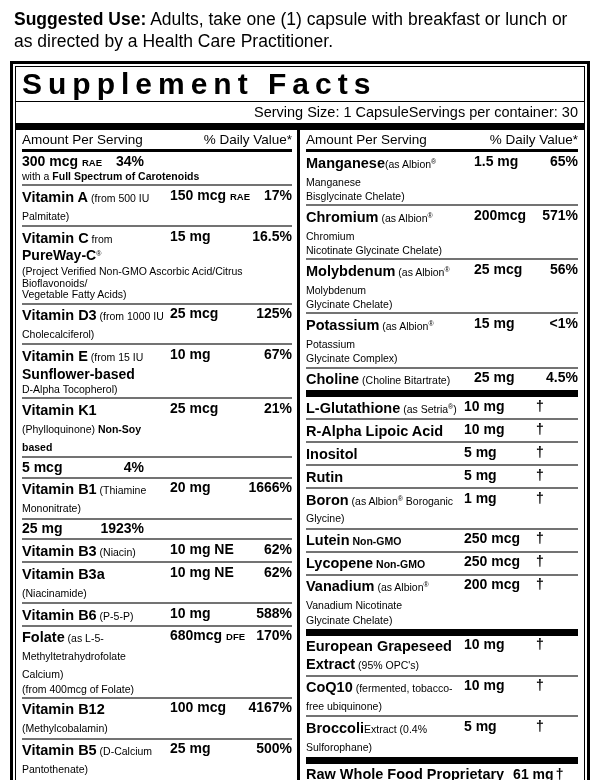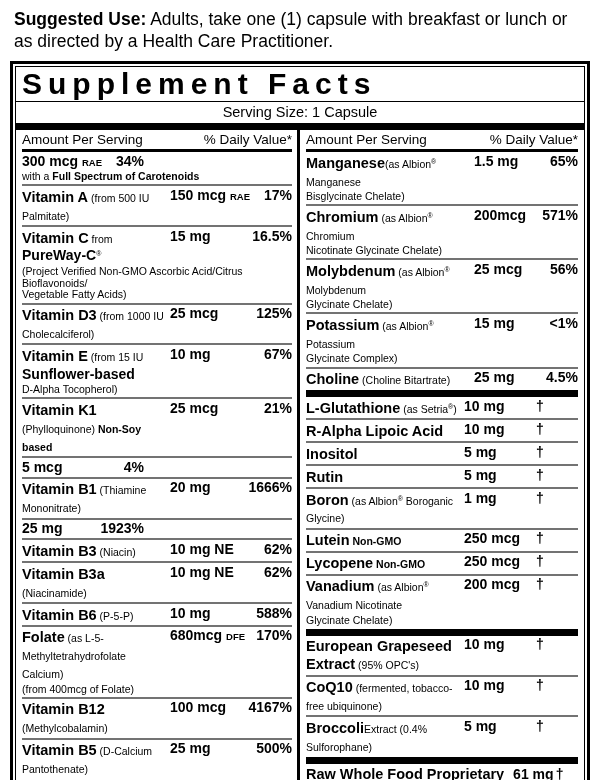--- a/index.html
+++ b/index.html
@@ -29,21 +29,21 @@
 
   .sf-title{
     font-size:30px;font-weight:bold;letter-spacing:6px;
     padding:1px 6px 2px 6px;line-height:1.05;
   }
   .rule-thin{border-bottom:1px solid #000;}
   .rule-med{border-bottom:3px solid #000;}
   .rule-thick{border-bottom:7px solid #000;}
 
   .serving-row{
-    display:flex;justify-content:center;
+    display:flex;justify-content:flex-end;
     font-size:14.5px;padding:2px 6px 3px 6px;
   }
 
   
   .cols{display:flex;align-items:stretch;}
   .col{box-sizing:border-box;}
   .col-l{width:50%;padding:0 5px 0 6px;border-right:3px solid #000;}
   .col-r{width:50%;padding:0 6px 0 6px;}
 
   .hdr{
@@ -103,20 +103,21 @@
   </div>
 
   <div class="panel">
     <div class="panel-inner">
 
       <div class="sf-title">Supplement Facts</div>
       <div class="rule-thin"></div>
 
       <div class="serving-row">
         <span>Serving Size: 1 Capsule</span>
+        <span>Servings per container: 30</span>
       </div>
       <div class="rule-thick"></div>
 
       <div class="cols">
 
         <div class="col col-l">
           <div class="hdr">
             <span>Amount Per Serving</span>
             <span class="hv">% Daily Value*</span>
           </div>

